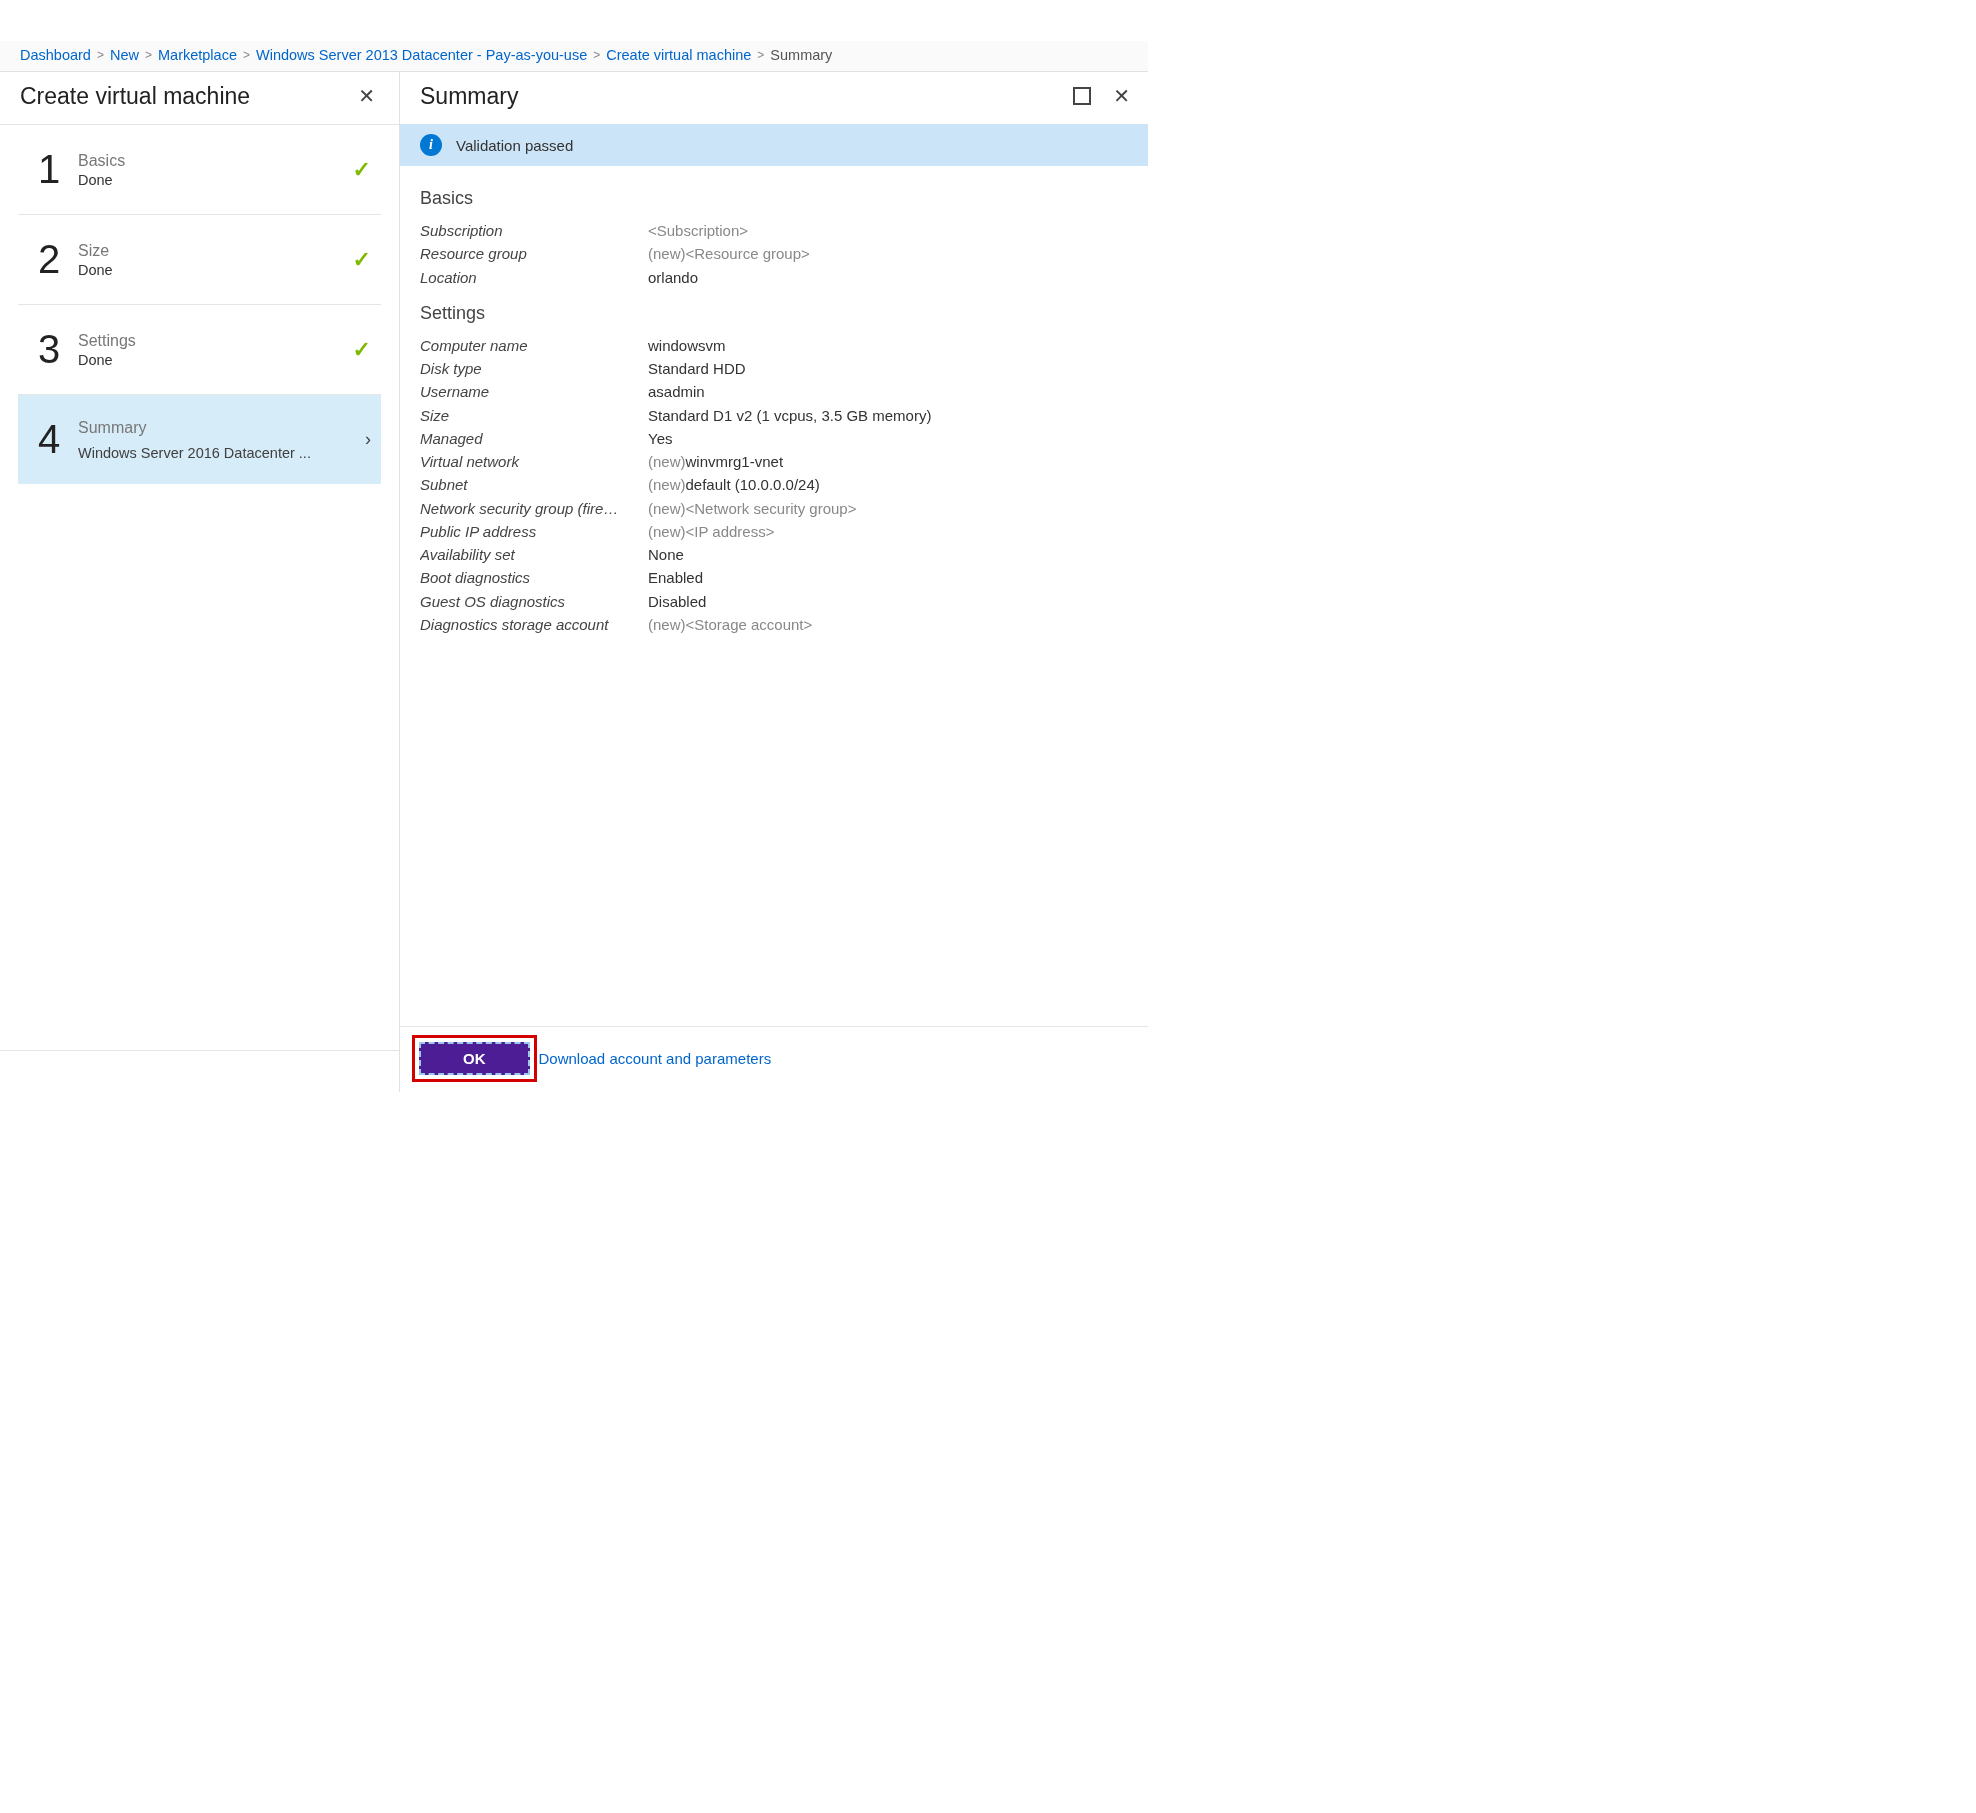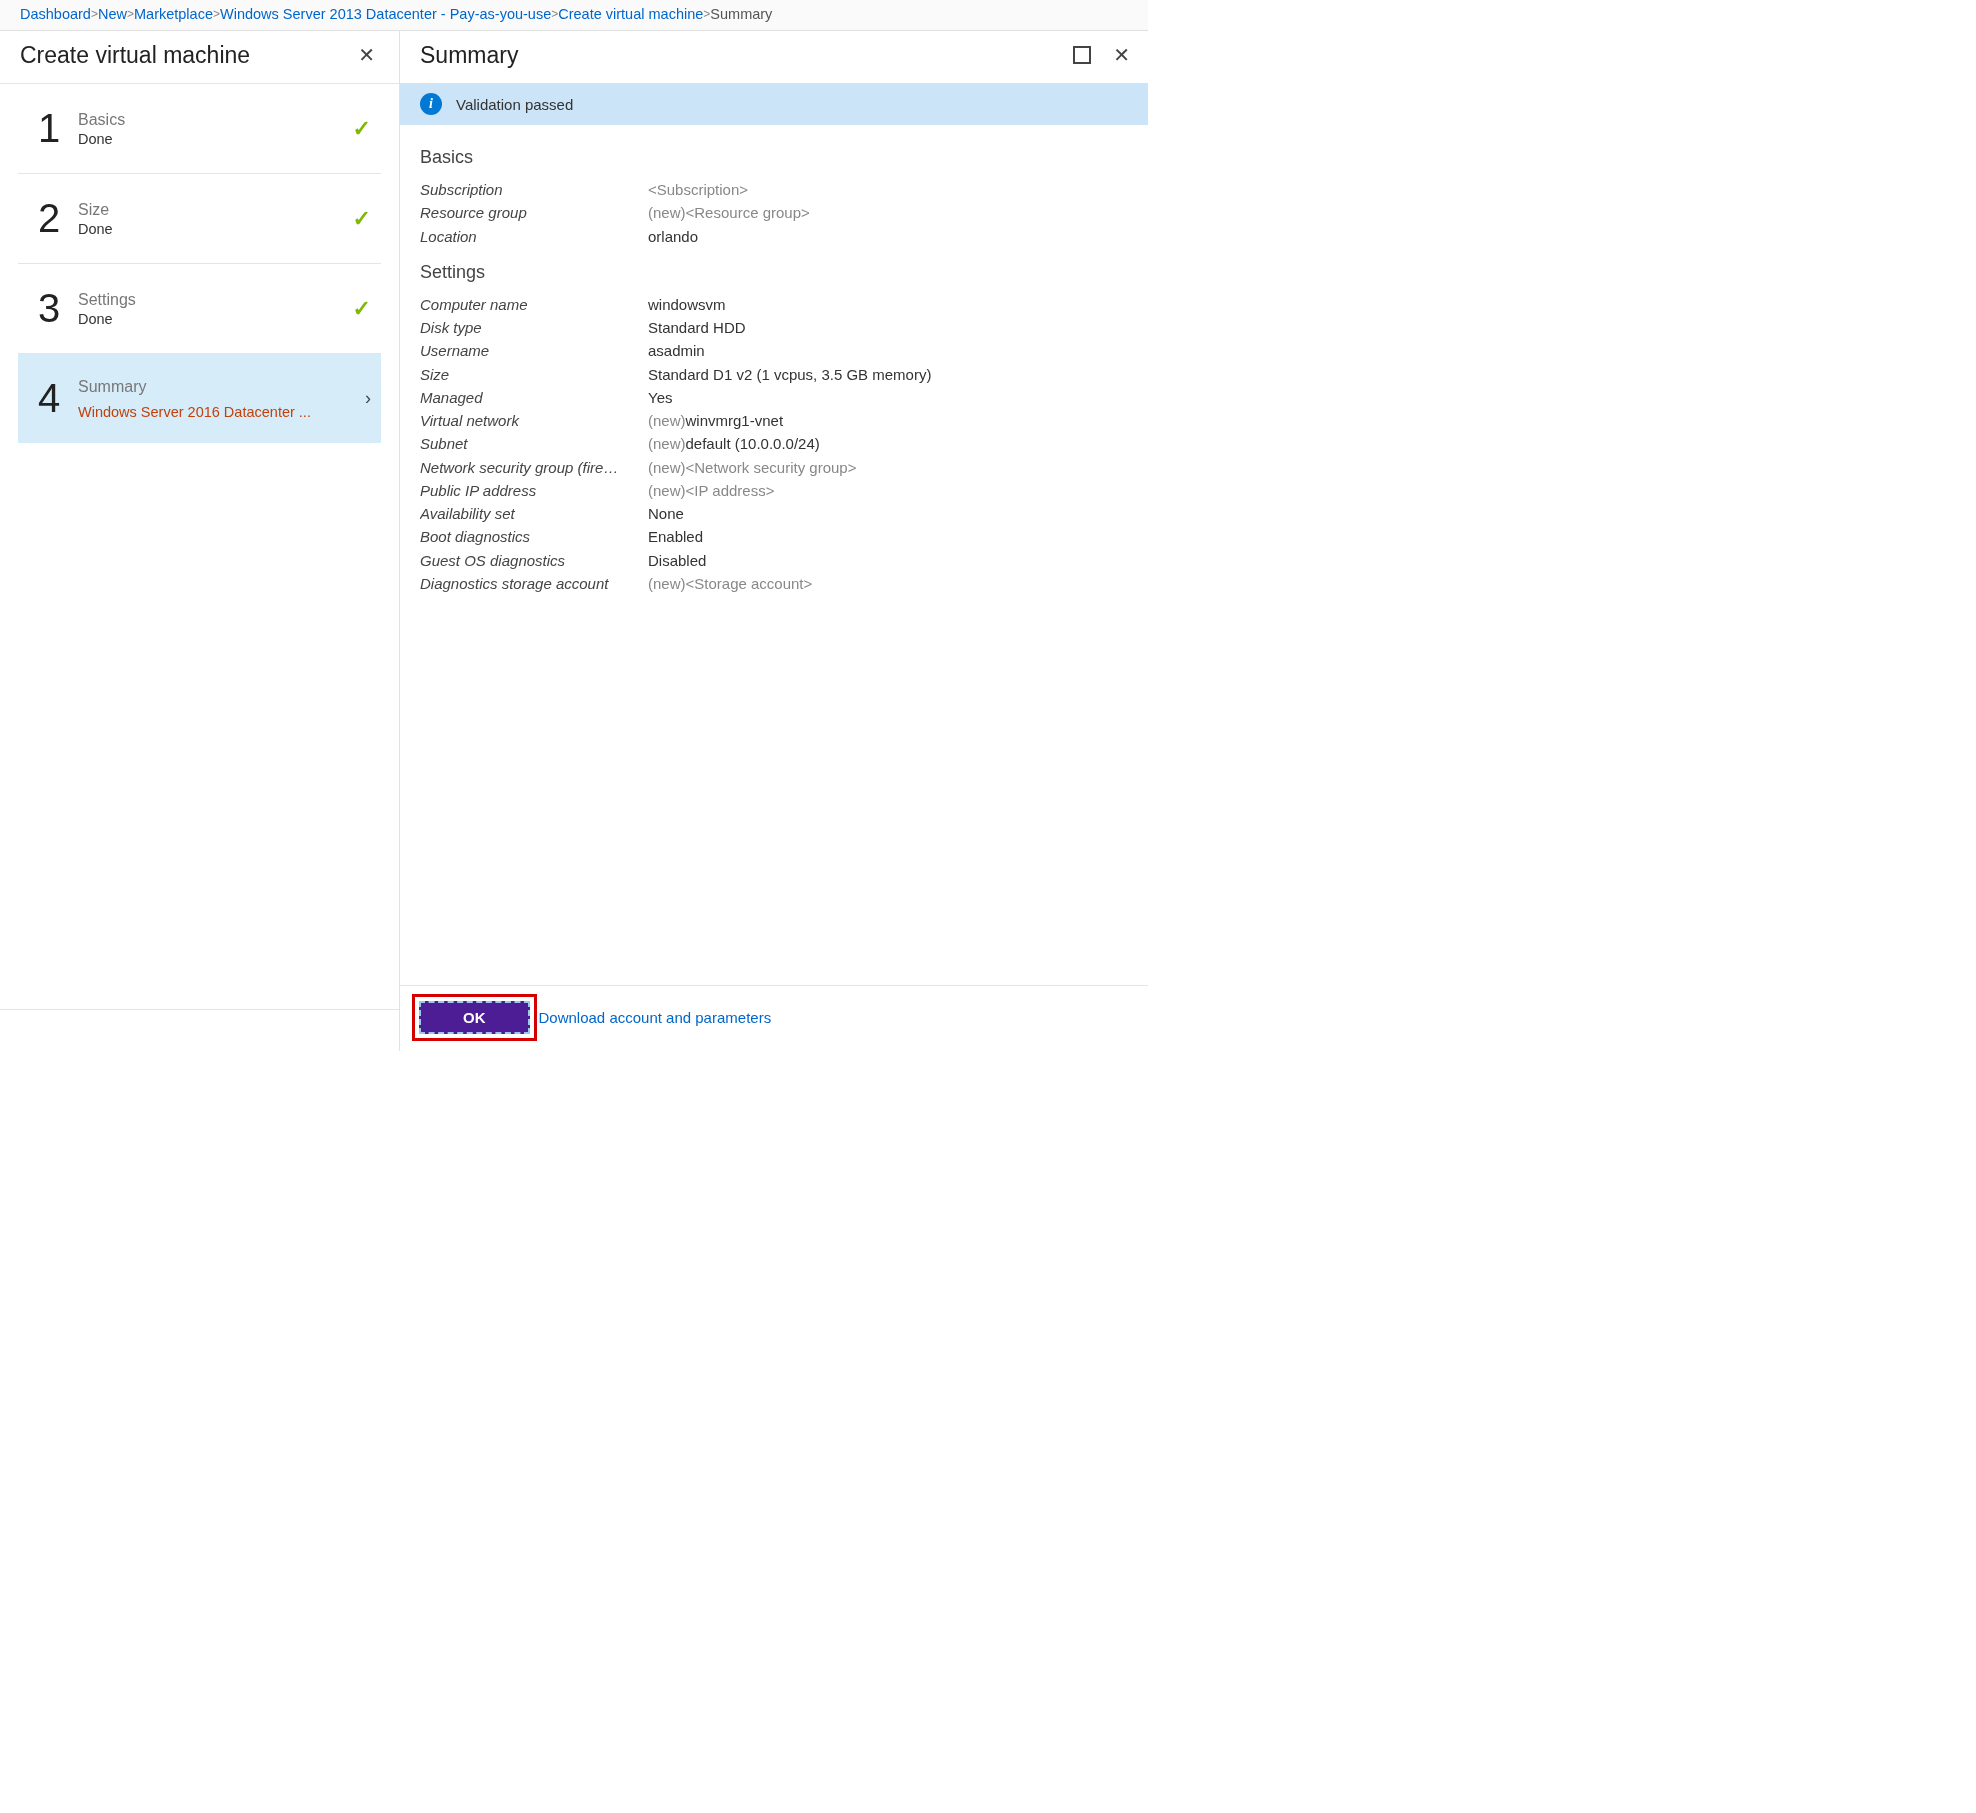--- a/index.html
+++ b/index.html
@@ -9,22 +9,24 @@
     background: #fff;
     color: #323130;
     width: 1148px;
   }
   
   .breadcrumb-bar {
     display: flex;
     align-items: center;
     padding: 6px 20px 8px 20px;
     border-bottom: 1px solid #e1e1e1;
+    gap: 6px;
     font-size: 14.5px;
     background: #fafafa;
+    margin-top: 41px;
   }
   .bc-link { color: #0066cc; cursor: pointer; }
   .bc-sep { color: #888; font-size: 12px; }
   .bc-current { color: #555; }
 
   .panels { display: flex; }
 
   
   .left-panel {
     width: 400px;
@@ -76,21 +78,21 @@
   .step-label { font-size: 16px; color: #777; }
   .step-sub {
     font-size: 14.5px;
     color: #333;
     margin-top: 2px;
     white-space: nowrap;
     overflow: hidden;
     text-overflow: ellipsis;
   }
   .step.active .step-label { color: #777; }
-  .step.active .step-sub { color: #c2410c; margin-top: 8px; }
+  .step.active .step-sub { color: #404040; margin-top: 8px; }
   .step-check { color: #7fba00; font-size: 22px; font-weight: bold; }
   .step-chevron { color: #444; font-size: 18px; }
   .left-bottom-line { border-top: 1px solid #e5e5e5; height: 42px; }
 
   
   .right-panel {
     flex: 1;
     display: flex;
     flex-direction: column;
     min-height: 1020px;

